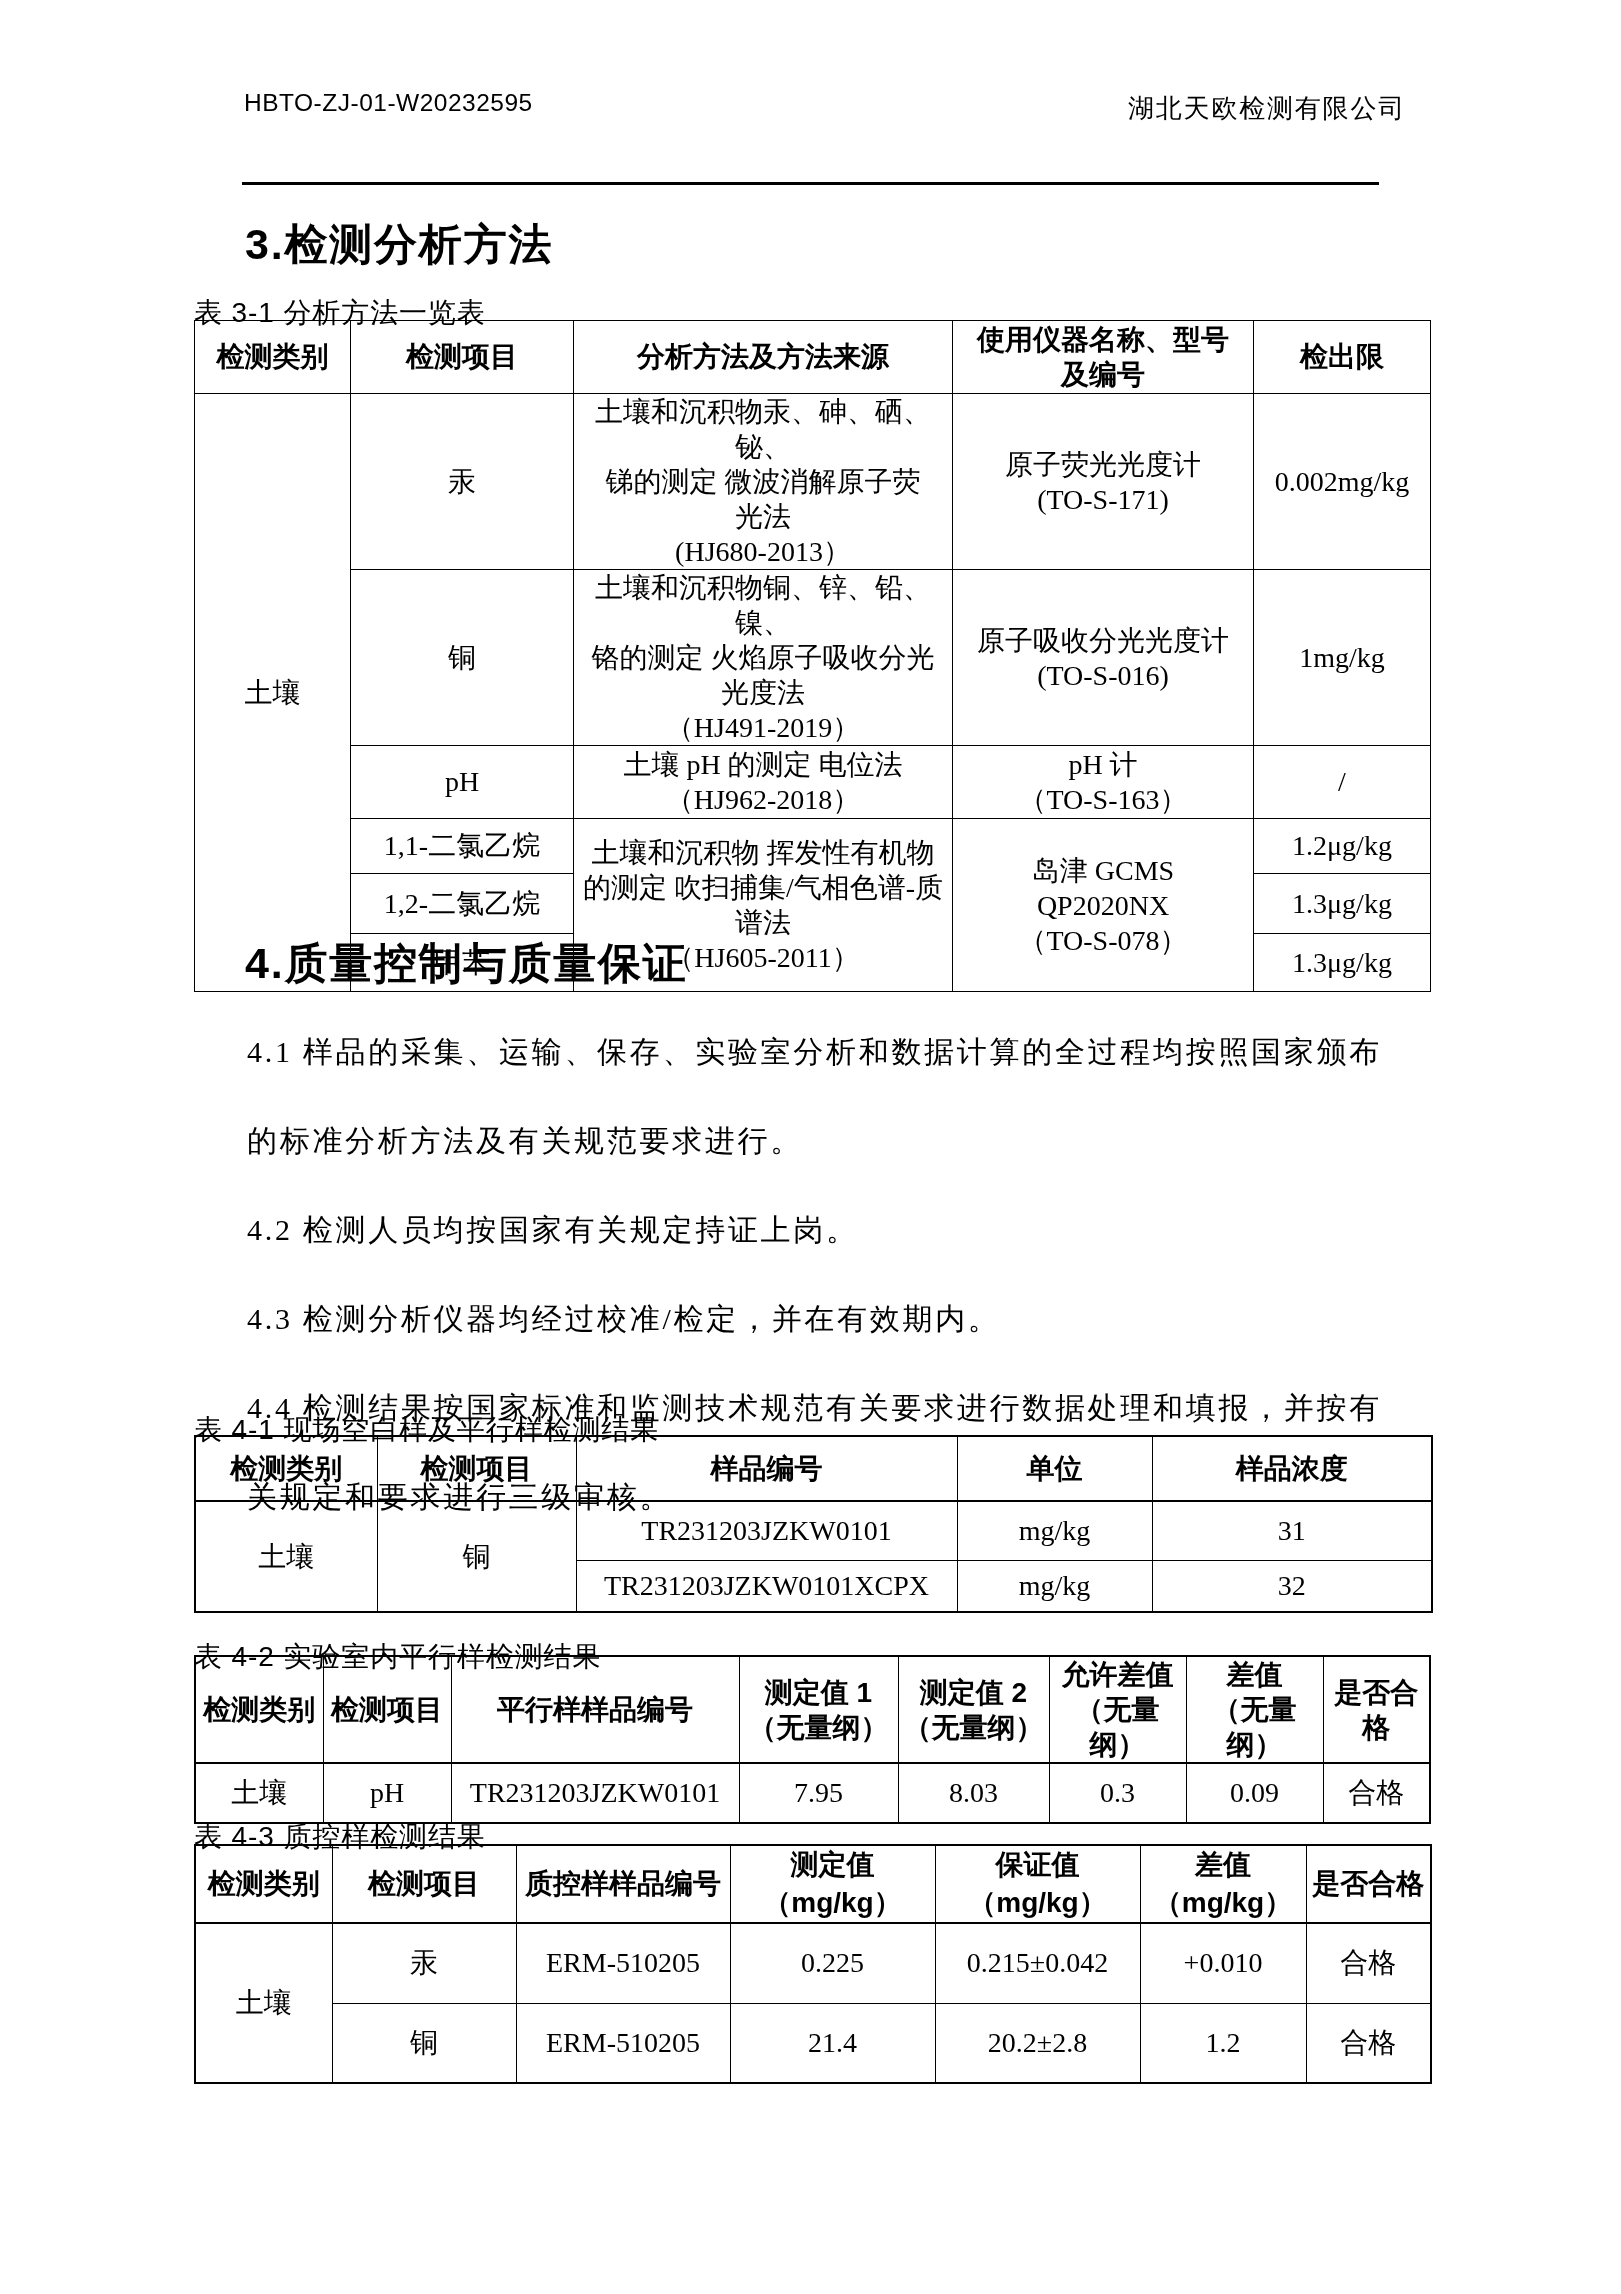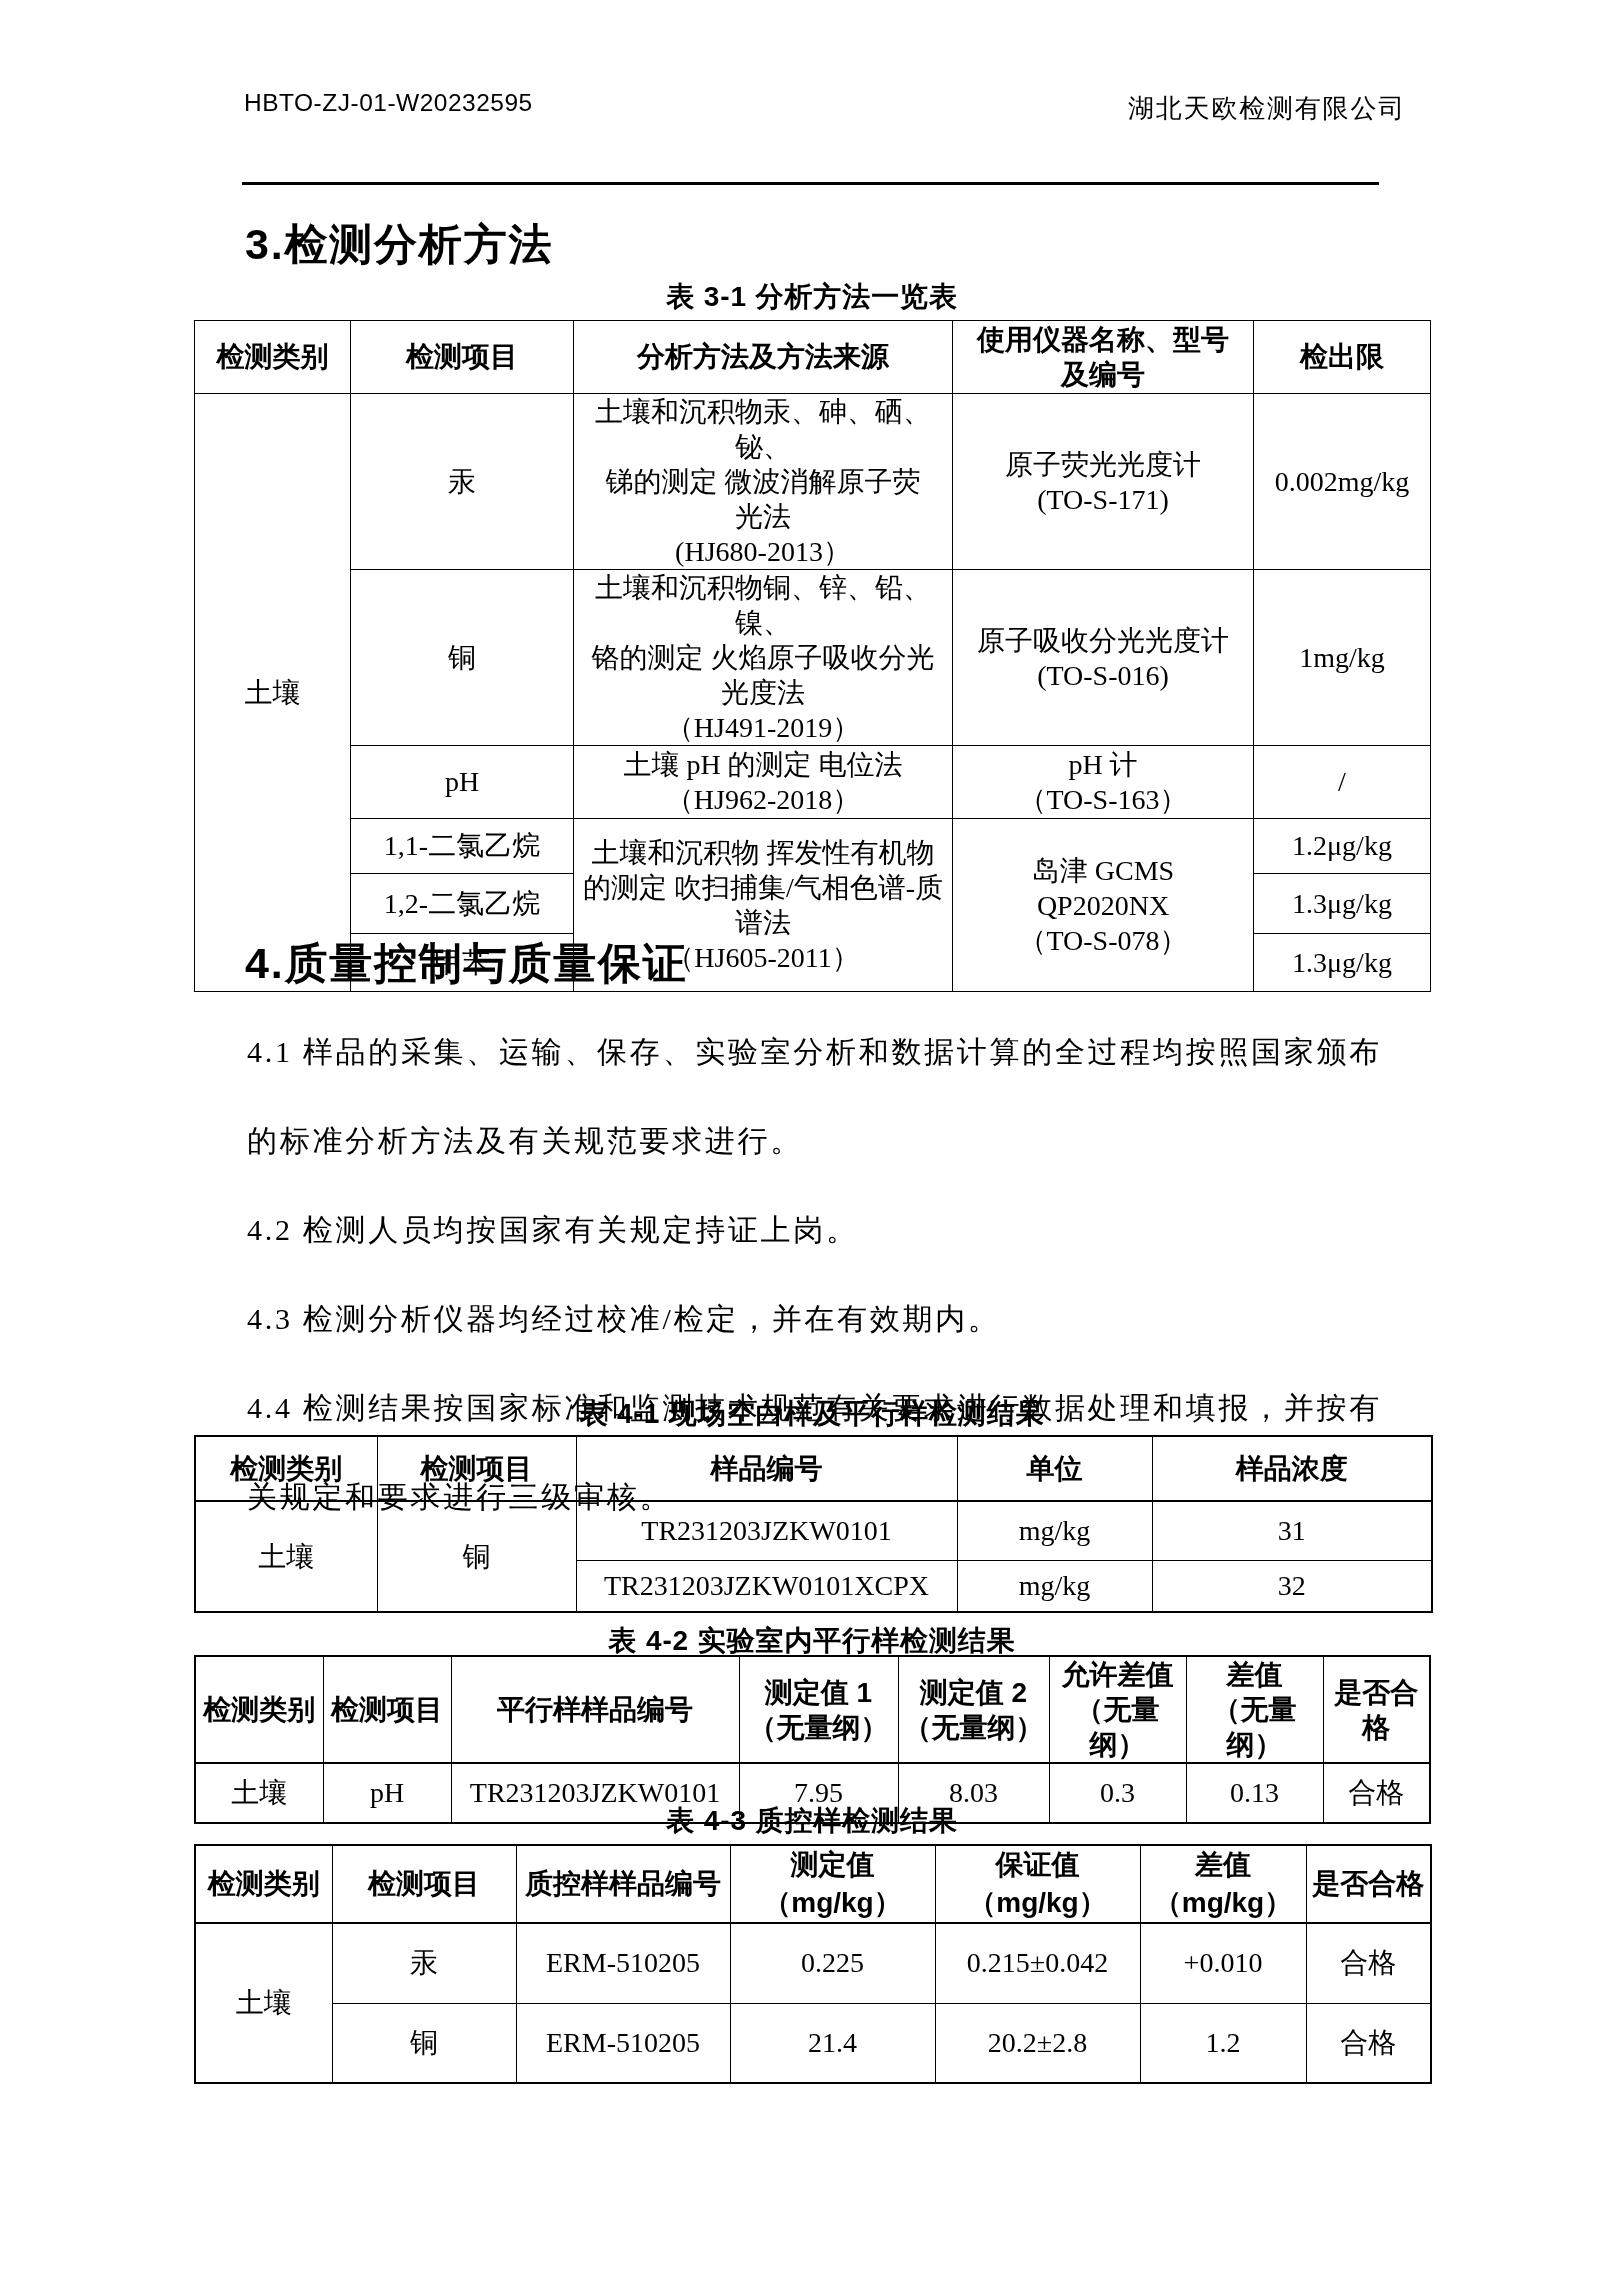--- a/index.html
+++ b/index.html
@@ -38,25 +38,25 @@
     font-weight: bold;
     font-size: 43px;
     letter-spacing: 1.8px;
   }
   .s3 { top: 216px; }
   .s4 { top: 935px; }
 
   
   .caption {
     left: 194px; width: 1236px;
-    text-align: center;
     font-family: "Liberation Sans", "DejaVu Sans", sans-serif;
-    font-weight: bold;
+    font-weight: normal;
     font-size: 28px;
     letter-spacing: 0.9px;
+    margin-top: 16px;
   }
   .cap31 { top: 278px; }
   .cap41 { top: 1395px; }
   .cap42 { top: 1622px; }
   .cap43 { top: 1802px; }
 
   
   .qa-lines {
     left: 247px; top: 1007px; width: 1146px;
     font-size: 30px;
@@ -256,21 +256,21 @@
       <th class="pre">是否合
 格</th>
     </tr>
     <tr style="height:60px">
       <td>土壤</td>
       <td>pH</td>
       <td>TR231203JZKW0101</td>
       <td>7.95</td>
       <td>8.03</td>
       <td>0.3</td>
-      <td>0.13</td>
+      <td>0.09</td>
       <td>合格</td>
     </tr>
   </tbody>
     </table>
 
   <div class="abs caption cap43">表 4-3 质控样检测结果</div>
 
   <table class="doc thick t43">
     <colgroup>
       <col style="width:137px">

